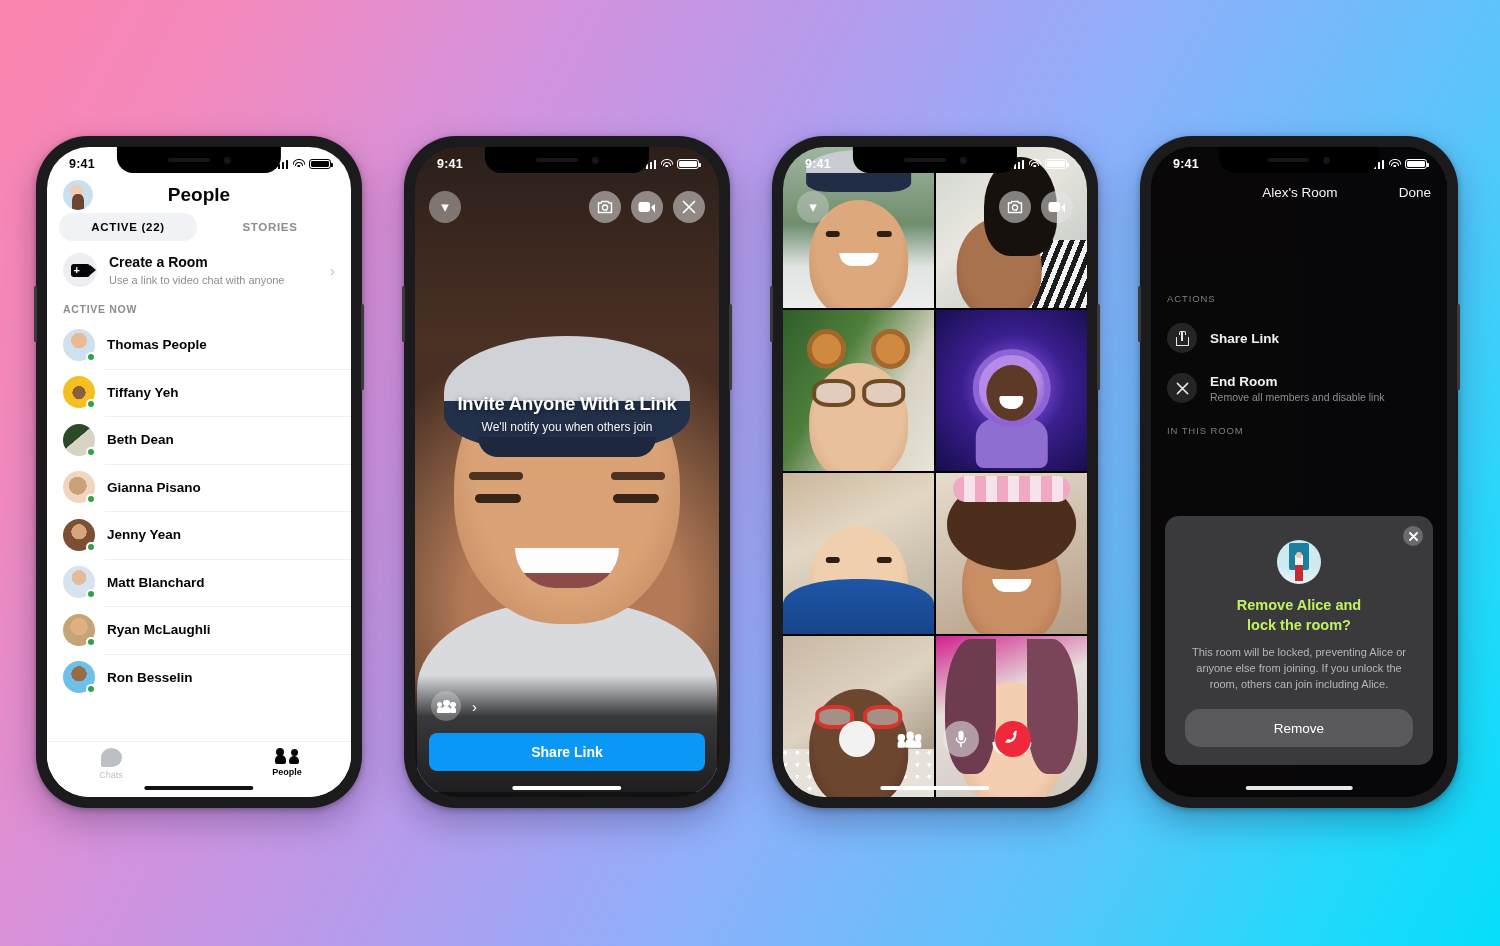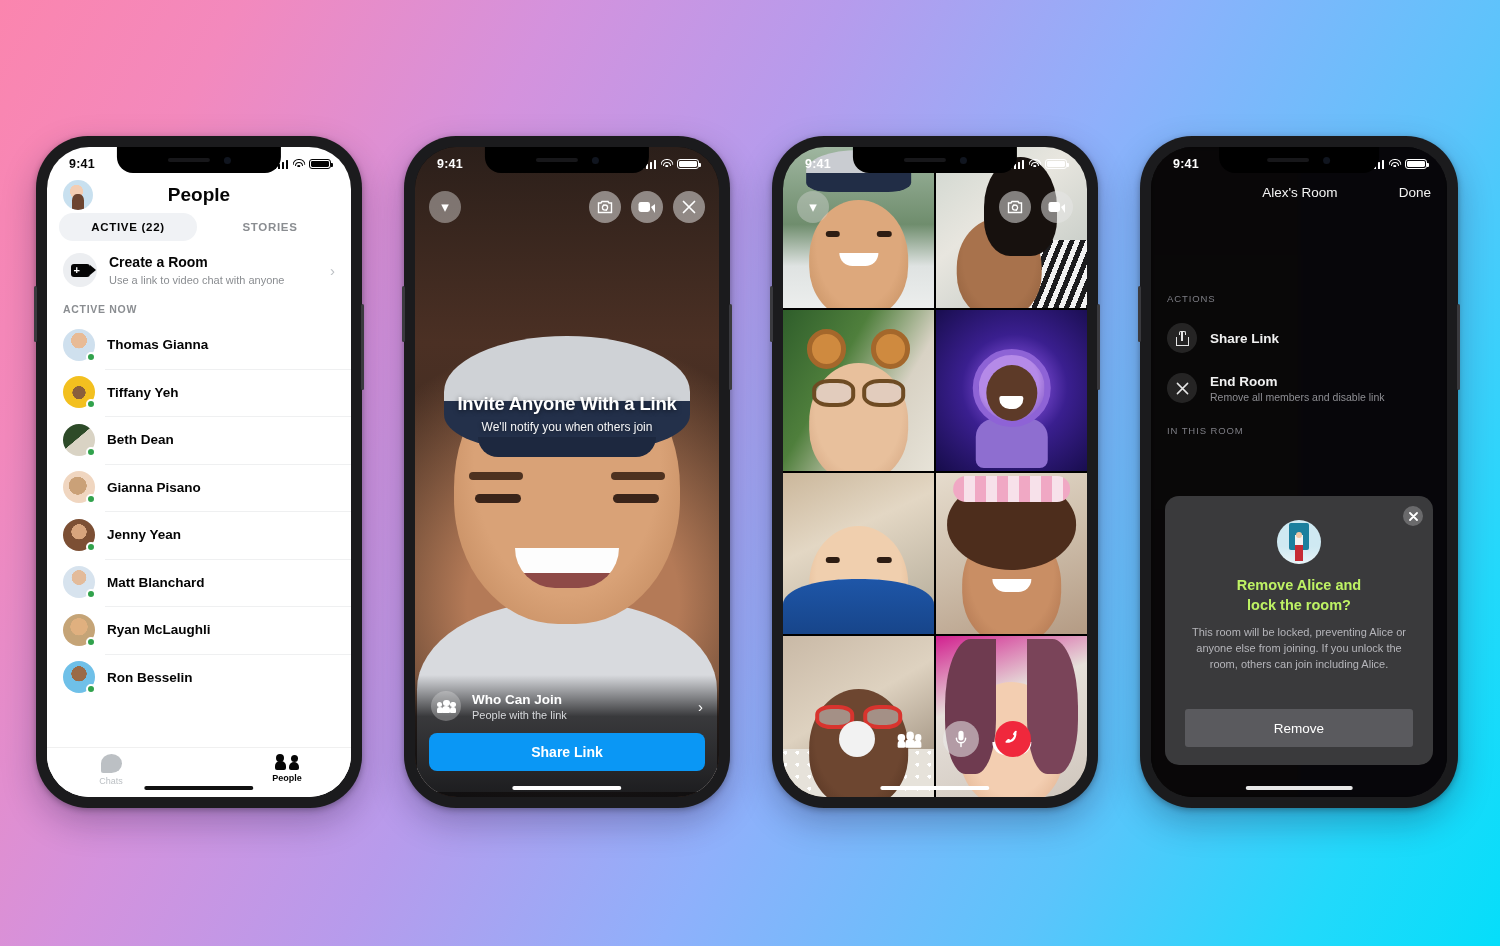--- a/index.html
+++ b/index.html
@@ -104,21 +104,21 @@
   .p1-sec { padding: 4px 16px 6px; font-size:10.5px; font-weight:bold;
      letter-spacing:.7px; color:#8a8d91; }
   .p1-list { }
   .p1-row { display:flex; align-items:center; gap:12px; padding:0 16px; height:47.5px; position:relative;}
   .p1-row + .p1-row::before { content:""; position:absolute; left:58px; right:0; top:0; height:1px; background:#eff0f1;}
   .p1-pic { width:32px; height:32px; border-radius:50%; position:relative; flex:0 0 auto; overflow:visible;}
   .p1-pic .img { position:absolute; inset:0; border-radius:50%; overflow:hidden; }
   .dot { position:absolute; right:-1px; bottom:-1px; width:10px; height:10px; border-radius:50%;
      background:#31a24c; border:2px solid #fff; }
   .p1-name { font-size:13.5px; font-weight:bold; }
-  .p1-nav { position:absolute; left:0; right:0; bottom:0; height:50px; background:#fff;
+  .p1-nav { position:absolute; left:0; right:0; bottom:0; height:56px; background:#fff;
      border-top:1px solid #f0f0f0; display:flex; align-items:flex-start; padding-top:6px;gap:48px; }
   .p1-navitem { flex:1; display:flex; flex-direction:column; align-items:center; gap:3px; }
   .p1-navlabel { font-size:9px; }
   .bub { width:21px; height:19px; border-radius:50% 50% 50% 10%; background:#bcc0c4; }
   .ppl { width:24px; height:16px; position:relative; }
   .ppl i { position:absolute; background:#050505; }
   .ppl i.h1{ left:1px; top:0; width:8px; height:8px; border-radius:50%; }
   .ppl i.h2{ right:1px; top:1px; width:7px; height:7px; border-radius:50%; }
   .ppl i.b1{ left:0; bottom:0; width:11px; height:9px; border-radius:5px 5px 2px 2px;}
   .ppl i.b2{ right:0; bottom:0; width:10px; height:8px; border-radius:5px 5px 2px 2px;}
@@ -306,21 +306,21 @@
      background:rgba(235,235,235,.28); color:#fff; display:flex; align-items:center;
      justify-content:center; font-size:12px; }
   .modal-img { width:44px; height:44px; border-radius:50%; margin:0 auto 12px; position:relative;
      overflow:hidden; background: linear-gradient(180deg,#cfe9f2 0 60%, #e8f4f8 100%); }
   .modal-img .door { position:absolute; left:28%; top:6%; width:44%; height:62%; background:#1b7f9e; border-radius:2px;}
   .modal-img .pers { position:absolute; left:42%; top:34%; width:16%; height:22%; background:#f2f2f2; }
   .modal-img .legs { position:absolute; left:42%; top:54%; width:16%; height:38%; background:#c62b34; }
   .modal-img .head2{ position:absolute; left:43%; top:26%; width:14%; aspect-ratio:1; border-radius:50%; background:#f0c7a6;}
   .modal-h { font-size:14.5px; font-weight:bold; line-height:1.35; color:#bef264; }
   .modal-p { font-size:11px; line-height:1.45; color:#b5b5ba; margin-top:10px; }
-  .modal-btn { margin-top:36px; height:38px; border-radius:3px; background:#5a5a5e;
+  .modal-btn { margin-top:16px; height:38px; border-radius:15px; background:#5a5a5e;
      display:flex; align-items:center; justify-content:center; font-size:13.5px; color:#fff; }
 </style>
 </head>
 <body>
 
 <div class="phone" id="phone1">
   <div class="phone-inner">
     <div class="p1-screen">
 
       <div class="statusbar" style="color:#050505;">
@@ -371,21 +371,21 @@
       </div>
 
       <div class="p1-sec">ACTIVE NOW</div>
 
       <div class="p1-list">
         <div class="p1-row">
           <div class="p1-pic">
             <div class="img" style="background:radial-gradient(circle at 50% 36%,#e8bb96 0 30%,#cfe0ee 31% 100%)"></div>
             <span class="dot"></span>
           </div>
-          <div class="p1-name">Thomas Gianna</div>
+          <div class="p1-name">Thomas People</div>
         </div>
         <div class="p1-row">
           <div class="p1-pic">
             <div class="img" style="background:radial-gradient(circle at 50% 52%,#8a5f3c 0 28%,#f3c01f 29% 100%)"></div>
             <span class="dot"></span>
           </div>
           <div class="p1-name">Tiffany Yeh</div>
         </div>
         <div class="p1-row">
           <div class="p1-pic">
@@ -524,24 +524,20 @@
           <div class="p2-who-ic">
             <span class="grp">
                 <i class="a"></i>
                 <i class="b"></i>
                 <i class="c"></i>
                 <i class="d"></i>
                 <i class="e"></i>
                 <i class="f"></i>
               </span>
           </div>
-          <div style="flex:1">
-            <div class="p2-who-t">Who Can Join</div>
-            <div class="p2-who-s">People with the link</div>
-          </div>
           <div style="color:#fff;font-size:15px">›</div>
         </div>
         <div class="p2-share">Share Link</div>
       </div>
 
       <div class="homebar" style="background:#fff"></div>
     </div>
   </div>
 </div>
 

